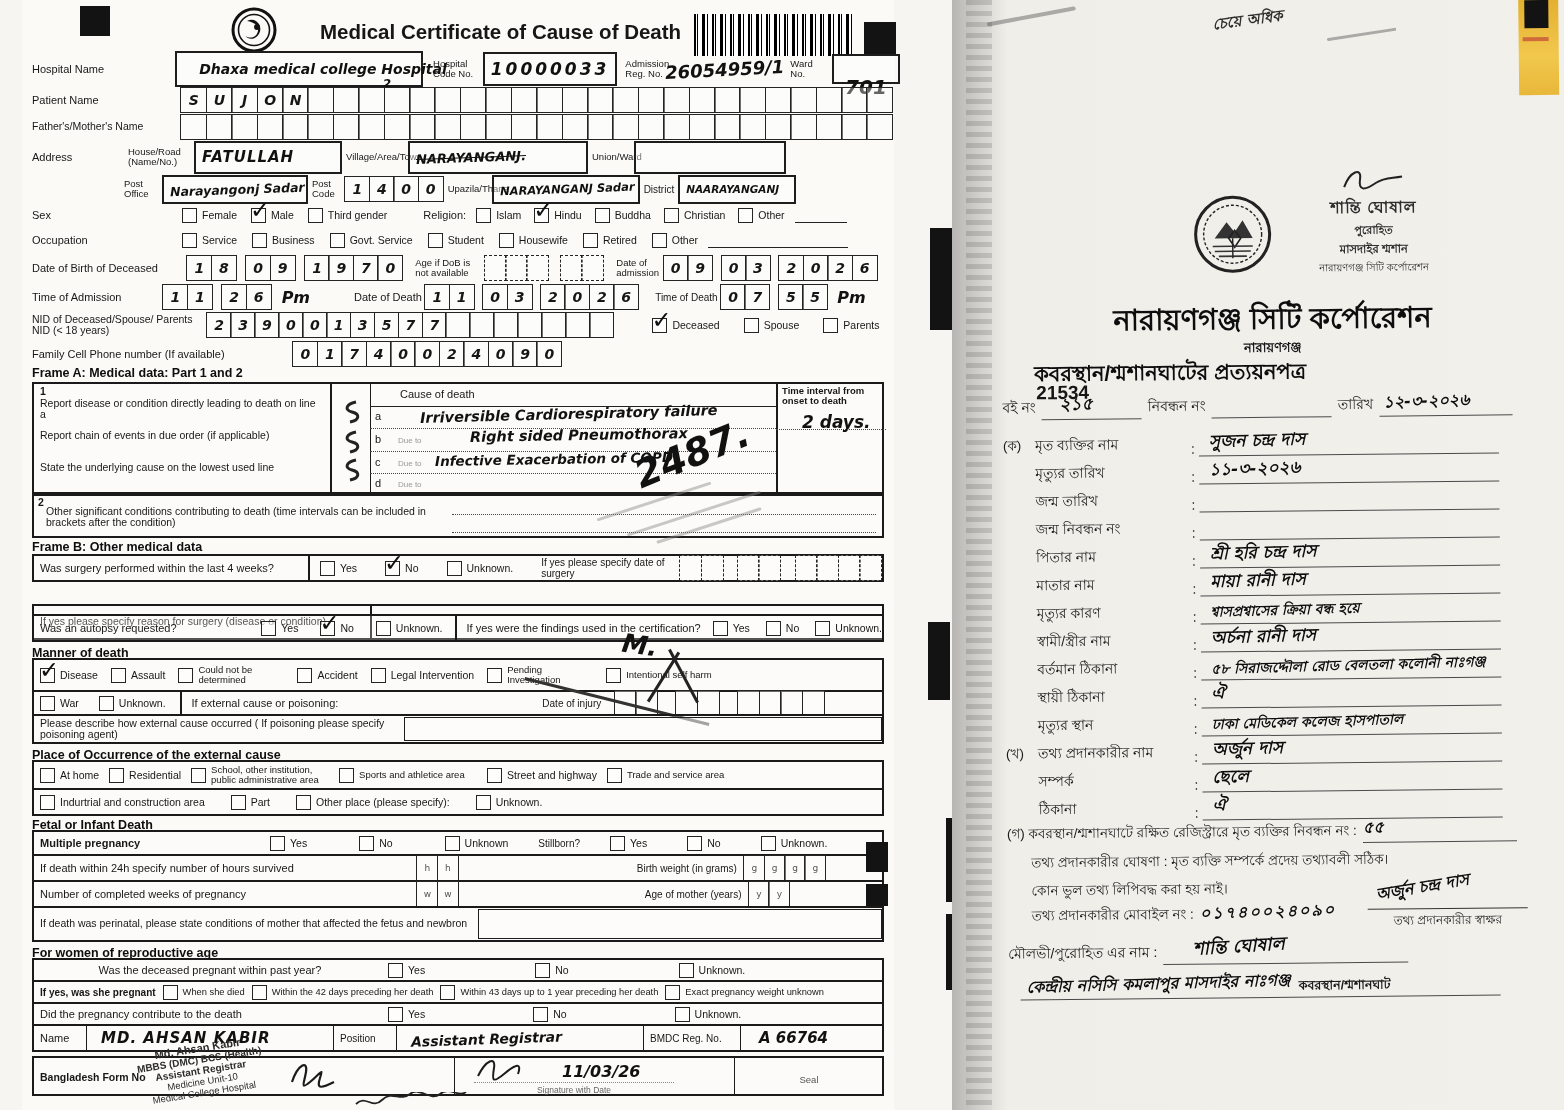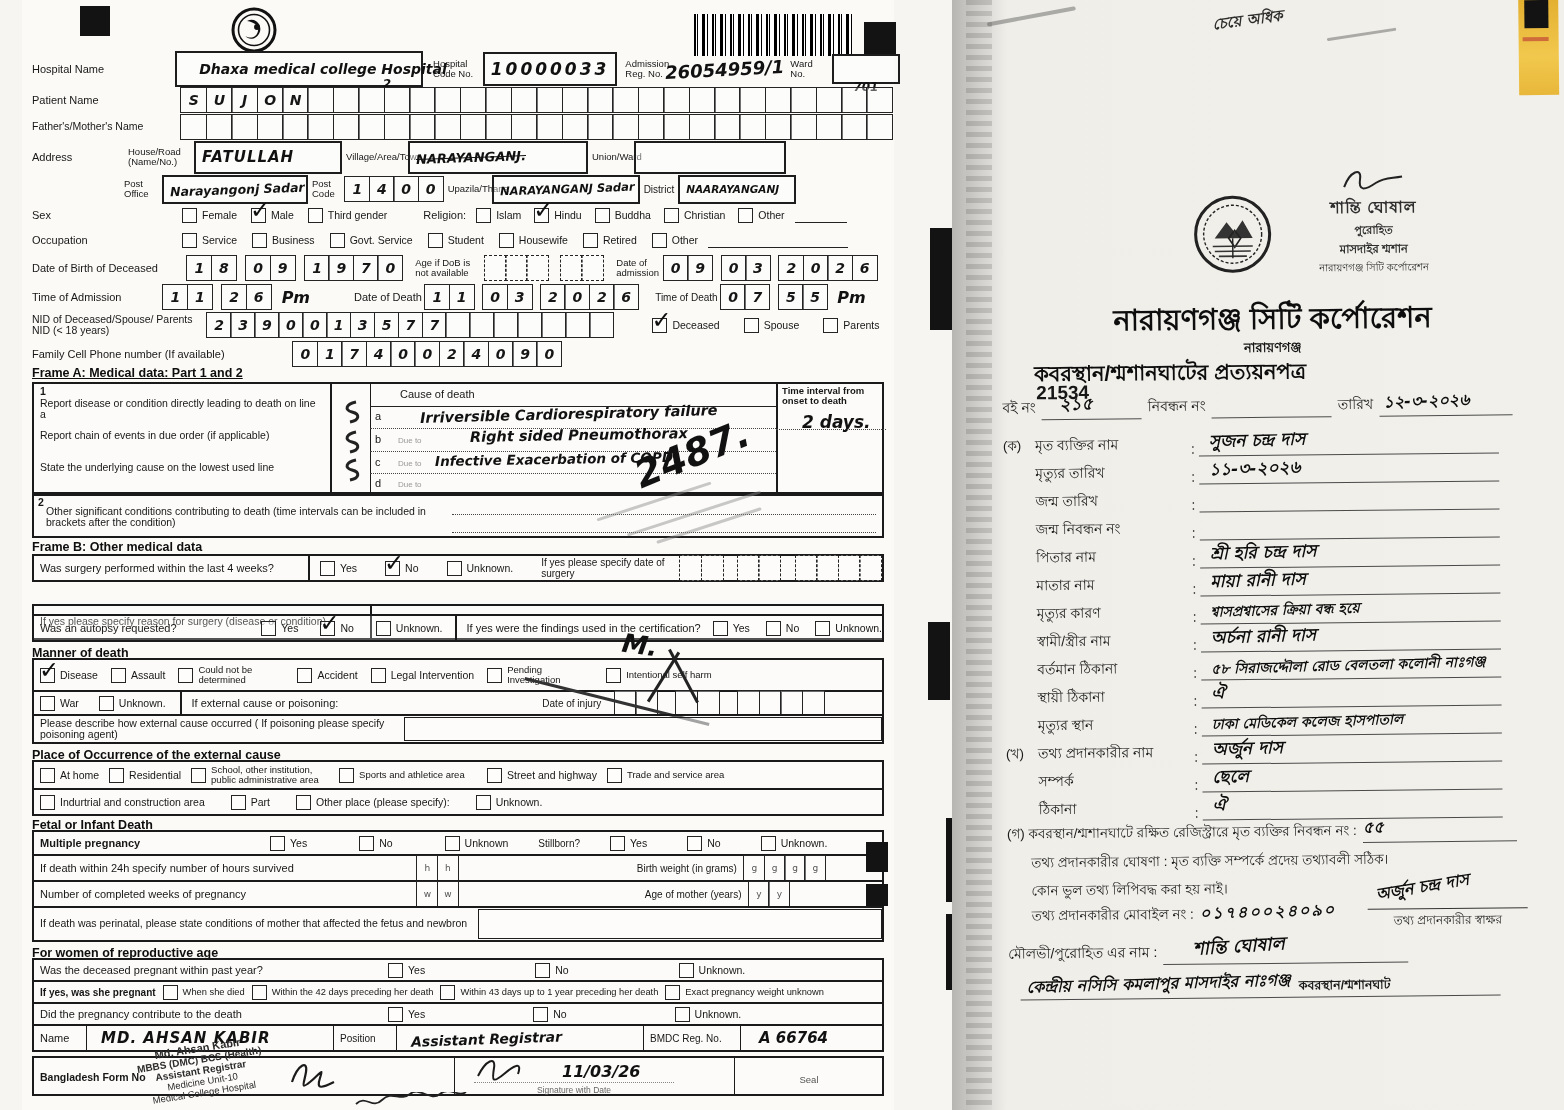--- a/index.html
+++ b/index.html
@@ -48,38 +48,39 @@
 
     <div class="blk" style="left:58px;top:6px;width:30px;height:30px;"></div>
     <div class="abs" style="left:208px;top:6px;">
       <svg width="48" height="48" viewBox="0 0 48 48">
           <circle cx="24" cy="24" r="21" fill="none" stroke="#111" stroke-width="3"></circle>
           <circle cx="24" cy="24" r="15.5" fill="none" stroke="#111" stroke-width="1.6"></circle>
           <path d="M17 15c8-4 15 3 13 10.5S19 35 15.5 30c5 3.5 11.5 1 12.5-5 .9-5.4-4-9-11-10z" fill="#111"></path>
           <circle cx="27" cy="21" r="3" fill="#111"></circle>
         </svg>
     </div>
+    <div class="abs" style="left:298px;top:20px;font-weight:700;font-size:20.5px;">Medical Certificate of Cause of Death</div>
     <div class="abs barcode" style="left:672px;top:14px;width:158px;height:42px;"></div>
     <div class="blk" style="left:842px;top:22px;width:32px;height:32px;"></div>
 
     <div class="r" style="left:10px;top:50px;height:38px;">
       <span class="lb" style="width:146px;">Hospital Name</span>
       <span class="bx" style="width:248px;height:36px;position:relative;justify-content:center;">
         <span class="hw" style="font-size:14px;padding-left:48px;">Dhaxa medical college Hospital</span>
         <span class="hw" style="position:absolute;right:30px;bottom:-6px;font-size:12px;">2</span>
       </span>
       <span class="lb2" style="width:48px;margin-left:6px;">Hospital Code No.</span>
       <span class="bx" style="width:136px;height:34px;justify-content:center;">
         <span class="hw" style="font-size:17px;letter-spacing:3px;">10000033</span>
       </span>
       <span class="lb2" style="width:48px;margin-left:4px;">Admission Reg. No.</span>
       <span class="hw" style="font-size:18px;transform:rotate(-3deg);margin-left:-10px;">26054959/1</span>
       <span class="lb2" style="margin-left:2px;">Ward No.</span>
       <span class="bx" style="width:70px;height:30px;justify-content:center;">
-        <span class="hw" style="font-size:12px;margin-top:36px;">701</span>
+        <span class="hw" style="font-size:20px;margin-top:36px;">701</span>
       </span>
     </div>
 
     <div class="r" style="left:10px;top:114px;height:26px;">
       <span class="lb2 wrap" style="width:146px;font-size:10.5px;">Father's/Mother's Name</span>
       <span class="cells">
           <span class="cell" style="width: 25px;"></span>
           <span class="cell" style="width: 25px;"></span>
           <span class="cell" style="width: 25px;"></span>
           <span class="cell" style="width: 25px;"></span>
@@ -391,21 +392,21 @@
           <span class="cell" style="width: 24px;">0</span>
           <span class="cell" style="width: 24px;">0</span>
           <span class="cell" style="width: 24px;">2</span>
           <span class="cell" style="width: 24px;">4</span>
           <span class="cell" style="width: 24px;">0</span>
           <span class="cell" style="width: 24px;">9</span>
           <span class="cell" style="width: 24px;">0</span>
         </span>
     </div>
 
-    <div class="hd" style="left:10px;top:366px;text-decoration:underline;">Frame A: Medical data: Part 1 and 2</div>
+    <div class="hd" style="left:10px;top:366px;">Frame A: Medical data: Part 1 and 2</div>
 
     <div class="tb" style="left:10px;top:382px;width:852px;height:112px;">
       <div class="vline" style="left:296px;"></div>
       <div class="vline" style="left:336px;border-left-width:1.5px;"></div>
       <div class="vline" style="left:742px;"></div>
       <span class="abs" style="left:6px;top:1px;font-size:10.5px;font-weight:700;">1</span>
       <span class="abs lb2 wrap" style="left:6px;top:14px;width:276px;font-size:10.5px;">Report disease or condition directly leading to death on line a</span>
       <span class="abs lb2 wrap" style="left:6px;top:46px;width:276px;font-size:10.5px;">Report chain of events in due order (if applicable)</span>
       <span class="abs lb2 wrap" style="left:6px;top:78px;width:276px;font-size:10.5px;">State the underlying cause on the lowest used line</span>
       <span class="abs" style="left:298px;top:14px;">
@@ -714,21 +715,21 @@
           <span class="cell" style="width: 20px;">y</span>
         </span>
     </div>
     <div class="tb r" style="left:10px;top:906px;width:852px;height:36px;gap:8px;padding-left:6px;">
       <span class="lb2 wrap" style="width:430px;font-size:10.5px;">If death was perinatal, please state conditions of mother that affected the fetus and newbron</span>
       <span class="bx" style="flex:1;height:30px;border-width:1.6px;"></span>
     </div>
 
     <div class="hd" style="left:10px;top:946px;">For women of reproductive age</div>
     <div class="tb r" style="left:10px;top:958px;width:852px;height:24px;gap:8px;padding-left:6px;">
-      <span class="lb" style="width:340px;">Was the deceased pregnant within past year?</span>
+      <span class="lb" style="width:340px;text-align:center;">Was the deceased pregnant within past year?</span>
       <span style="display:flex;gap:110px;">
           <span class="cbi">
             <span class="cb"></span>
             <span class="cbl">Yes</span>
           </span>
           <span class="cbi">
             <span class="cb"></span>
             <span class="cbl">No</span>
           </span>
           <span class="cbi">

